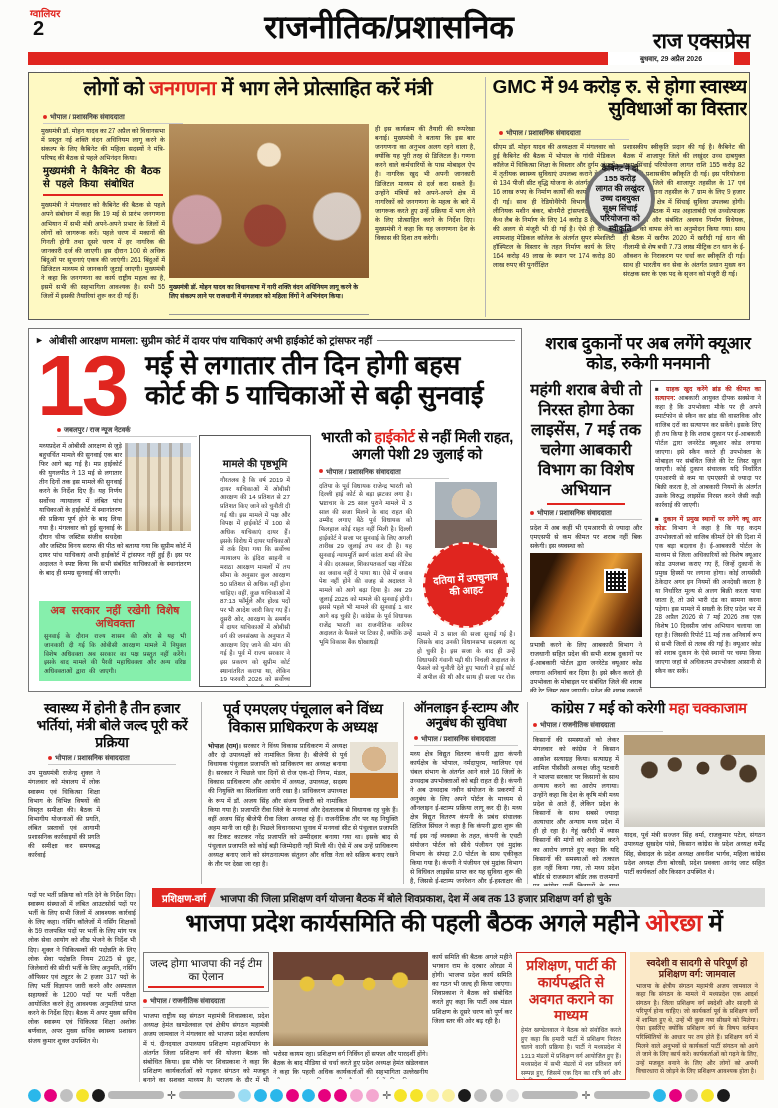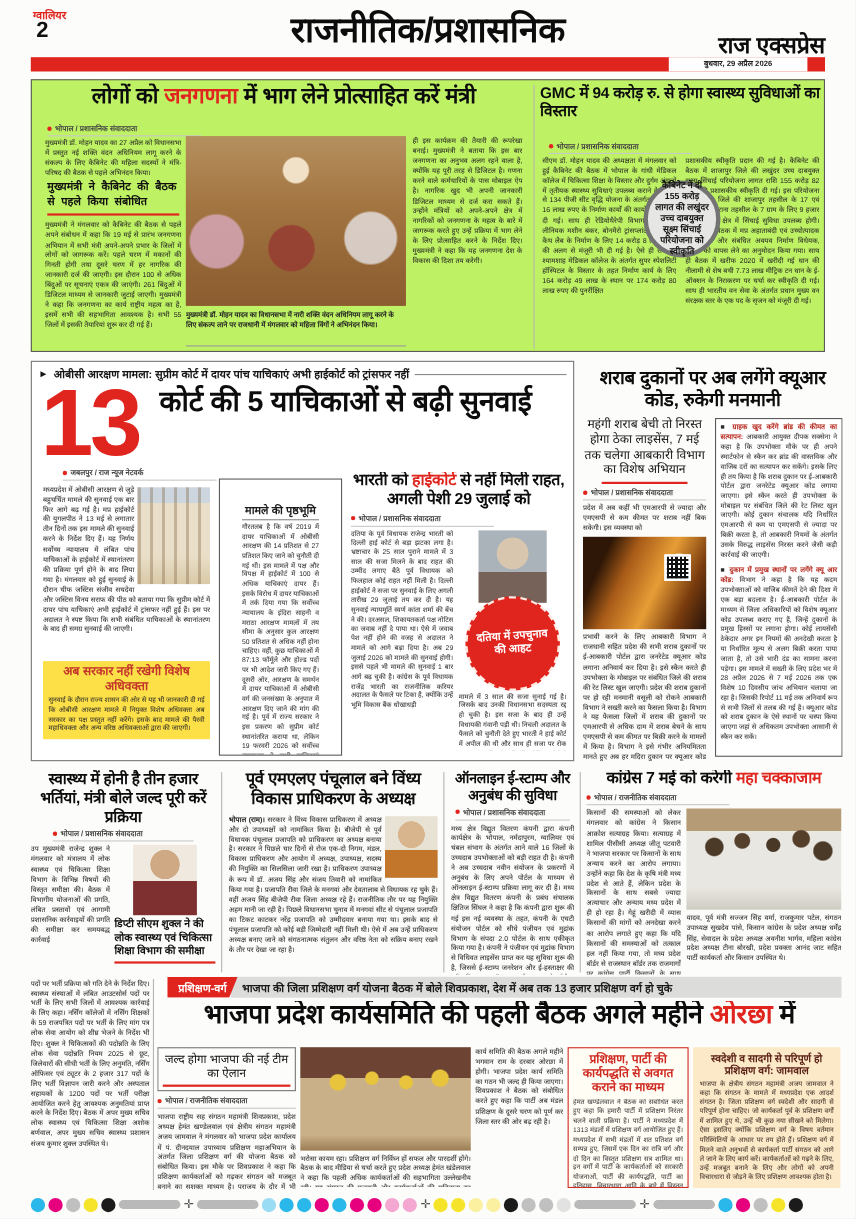--- a/index.html
+++ b/index.html
@@ -20,21 +20,21 @@
   
   .redbar{background:#e0251f;}
   .datebox{position:absolute;right:16px;top:0;height:13px;width:126px;background:#fff;
            font-size:7px;font-weight:bold;color:#222;text-align:center;line-height:13px;}
   
   .gcircle{border-radius:50%;background:#e6e6e4;border:4px solid #737373;display:flex;align-items:center;
            justify-content:center;text-align:center;font-weight:bold;font-size:8px;line-height:1.25;color:#111;padding:6px;box-sizing:border-box;}
   .rcircle{border-radius:50%;background:#e0251f;border:2px dashed #ffe9e0;display:flex;align-items:center;
            justify-content:center;text-align:center;font-weight:bold;font-size:10px;line-height:1.2;color:#fff;
            padding:8px;box-sizing:border-box;transform:rotate(-4deg);}
-  .ybox{background:#fde047;padding:4px 5px;box-sizing:border-box;}
+  .ybox{background:#86efac;padding:4px 5px;box-sizing:border-box;font-family:Liberation Mono, monospace;}
   .boxed{border:1px solid #5a5a5a;box-sizing:border-box;}
   
   .ph-census{background:
      radial-gradient(circle at 50% 20%, rgba(245,230,205,.95) 0 7%, rgba(0,0,0,0) 8%),
      radial-gradient(circle at 14% 62%, rgba(216,170,190,.8) 0 12%, rgba(0,0,0,0) 13%),
      radial-gradient(circle at 84% 60%, rgba(235,235,240,.75) 0 12%, rgba(0,0,0,0) 13%),
      radial-gradient(circle at 48% 66%, rgba(150,60,50,.85) 0 14%, rgba(0,0,0,0) 15%),
      linear-gradient(180deg,#b5905f 0%,#a3754186 40%,#8a5c2f 100%),#a37541;}
   .ph-court{background:
      repeating-linear-gradient(90deg, rgba(125,95,60,.35) 0 3px, rgba(0,0,0,0) 3px 11px),
@@ -96,21 +96,21 @@
 
   <div class="abs" style="left:30px;top:6px;font-size:10px;font-weight:bold;color:#e0251f;">ग्वालियर</div>
   <div class="abs" style="left:33px;top:17px;font-size:20px;font-weight:bold;color:#111;">2</div>
   <div class="abs hl" style="left:0;right:0;top:4px;text-align:center;font-size:32px;">राजनीतिक/प्रशासनिक</div>
   <div class="abs hl" style="right:28px;top:26px;font-size:21px;">राज एक्सप्रेस</div>
   <div class="abs redbar" style="left:28px;top:52px;width:722px;height:13px;">
     <span style="position:absolute;left:8px;top:12px;height:13px;line-height:13px;color:#fff;font-size:7.5px;font-weight:bold;letter-spacing:.3px;">www.rajexpress.com</span>
     <span class="datebox">बुधवार, 29 अप्रैल 2026</span>
   </div>
 
-  <div class="abs boxed" style="left:28px;top:72px;width:722px;height:248px;background:#bef264;">
+  <div class="abs boxed" style="left:28px;top:72px;width:722px;height:248px;background:#fef9c3;">
 
     <div class="abs clip" style="left:8px;top:3px;width:442px;height:240px;">
       <div class="hl" style="font-size:20px;text-align:center;line-height:1.2;">
         <span>लोगों को </span><span class="red">जनगणना</span><span> में भाग लेने प्रोत्साहित करें मंत्री</span>
       </div>
       <div class="abs byline" style="left:6px;top:36px;width:140px;">
         <span class="reddot"></span>
         <span>भोपाल / प्रशासनिक संवाददाता</span>
       </div>
       <div class="abs clip" style="left:4px;top:50px;width:124px;height:188px;">
@@ -119,39 +119,40 @@
         <div class="bt">मुख्यमंत्री ने मंगलवार को कैबिनेट की बैठक से पहले अपने संबोधन में कहा कि 19 मई से प्रारंभ जनगणना अभियान में सभी मंत्री अपने-अपने प्रभार के जिलों में लोगों को जागरूक करें। पहले चरण में मकानों की गिनती होगी तथा दूसरे चरण में हर नागरिक की जानकारी दर्ज की जाएगी। इस दौरान 100 से अधिक बिंदुओं पर सूचनाएं एकत्र की जाएंगी। 261 बिंदुओं में डिजिटल माध्यम से जानकारी जुटाई जाएगी। मुख्यमंत्री ने कहा कि जनगणना का कार्य राष्ट्रीय महत्व का है, इसमें सभी की सहभागिता आवश्यक है। सभी 55 जिलों में इसकी तैयारियां शुरू कर दी गई हैं।</div>
       </div>
       <div class="abs photo ph-census" style="left:132px;top:48px;width:200px;height:154px;"></div>
       <div class="abs clip" style="left:132px;top:206px;width:200px;height:32px;font-size:6.3px;font-weight:bold;line-height:1.45;color:#222;border-bottom:1px solid #999;">मुख्यमंत्री डॉ. मोहन यादव का विधानसभा में नारी शक्ति वंदन अधिनियम लागू करने के लिए संकल्प लाने पर राजधानी में मंगलवार को महिला विंगों ने अभिनंदन किया।</div>
       <div class="abs clip bt" style="left:338px;top:48px;width:100px;height:190px;">ही इस कार्यक्रम की तैयारी की रूपरेखा बनाई। मुख्यमंत्री ने बताया कि इस बार जनगणना का अनुभव अलग रहने वाला है, क्योंकि यह पूरी तरह से डिजिटल है। गणना करने वाले कर्मचारियों के पास मोबाइल ऐप है। नागरिक खुद भी अपनी जानकारी डिजिटल माध्यम से दर्ज करा सकते हैं। उन्होंने मंत्रियों को अपने-अपने क्षेत्र में नागरिकों को जनगणना के महत्व के बारे में जागरूक करते हुए उन्हें प्रक्रिया में भाग लेने के लिए प्रोत्साहित करने के निर्देश दिए। मुख्यमंत्री ने कहा कि यह जनगणना देश के विकास की दिशा तय करेगी।</div>
     </div>
 
     <div class="vrule" style="left:456px;top:4px;height:240px;"></div>
 
     <div class="abs clip" style="left:462px;top:3px;width:256px;height:240px;">
-      <div class="hl" style="font-size:14px;text-align:left;line-height:1.15;">GMC में 94 करोड़ रु. से होगा स्वास्थ्य सुविधाओं का विस्तार</div>
+      <div class="hl" style="font-size:19px;text-align:right;line-height:1.15;">GMC में 94 करोड़ रु. से होगा स्वास्थ्य सुविधाओं का विस्तार</div>
       <div class="abs byline" style="left:8px;top:52px;width:130px;">
         <span class="reddot"></span>
         <span>भोपाल / प्रशासनिक संवाददाता</span>
       </div>
       <div class="abs clip bt" style="left:2px;top:66px;width:122px;height:172px;">सीएम डॉ. मोहन यादव की अध्यक्षता में मंगलवार को हुई कैबिनेट की बैठक में भोपाल के गांधी मेडिकल कॉलेज में चिकित्सा शिक्षा के विस्तार और दुर्गम अंचलों में तृतीयक स्वास्थ्य सुविधाएं उपलब्ध कराने के उद्देश्य से 134 पीजी सीट वृद्धि योजना के अंतर्गत 79 करोड़ 16 लाख रुपए के निर्माण कार्यों की कार्योत्तर स्वीकृति दी गई। साथ ही रेडियोथैरेपी विभाग की ओटी, लीनियक मशीन बंकर, बोनमैरो ट्रांसप्लांट यूनिट और कैथ लैब के निर्माण के लिए 14 करोड़ 8 लाख रुपए की अलग से मंजूरी भी दी गई है। ऐसे ही रीवा के श्यामशाह मेडिकल कॉलेज के अंतर्गत सुपर स्पेशलिटी हॉस्पिटल के विस्तार के तहत निर्माण कार्य के लिए 164 करोड़ 49 लाख के स्थान पर 174 करोड़ 80 लाख रुपए की पुनर्रीक्षित</div>
       <div class="abs clip bt" style="left:132px;top:66px;width:122px;height:172px;">प्रशासकीय स्वीकृति प्रदान की गई है। कैबिनेट की बैठक में शाजापुर जिले की लखुंदर उच्च दाबयुक्त सूक्ष्म सिंचाई परियोजना लागत राशि 155 करोड़ 82 लाख की प्रशासकीय स्वीकृति दी गई। इस परियोजना से शाजापुर जिले की शाजापुर तहसील के 17 एवं उज्जैन की तराना तहसील के 7 ग्राम के लिए 9 हजार 200 हेक्टेयर क्षेत्र में सिंचाई सुविधा उपलब्ध होगी। कैबिनेट की बैठक में मप्र अहाताबंदी एवं उच्चोत्पादक गतिविधियां और संबंधित अवयव निर्माण विधेयक, 2010 को वापस लेने का अनुमोदन किया गया। साथ ही बैठक में खरीफ 2020 में खरीदी गई धान की नीलामी से शेष बची 7.73 लाख मीट्रिक टन धान के ई-ऑक्शन के निराकरण पर चर्चा कर स्वीकृति दी गई। साथ ही भारतीय वन सेवा के अंतर्गत प्रधान मुख्य वन संरक्षक स्तर के एक पद के सृजन को मंजूरी दी गई।</div>
       <div class="abs gcircle" style="left:94px;top:88px;width:70px;height:70px;">कैबिनेट ने दी 155 करोड़ लागत की लखुंदर उच्च दाबयुक्त सूक्ष्म सिंचाई परियोजना को स्वीकृति</div>
     </div>
   </div>
 
   <div class="abs boxed" style="left:28px;top:328px;width:494px;height:364px;background:#fff;border-color:#777;">
     <div class="abs kicker" style="left:6px;top:4px;width:480px;">
       <span style="font-size:9px;">►</span>
       <span>ओबीसी आरक्षण मामला: सुप्रीम कोर्ट में दायर पांच याचिकाएं अभी हाईकोर्ट को ट्रांसफर नहीं</span>
       <span class="kline"></span>
     </div>
     <div class="abs red" style="left:8px;top:16px;font-size:86px;font-weight:bold;line-height:.95;letter-spacing:-3px;">13</div>
     <div class="abs hl" style="left:116px;top:22px;width:372px;font-size:26px;line-height:1.15;">
+      <div>मई से लगातार तीन दिन होगी बहस</div>
       <div>कोर्ट की 5 याचिकाओं से बढ़ी सुनवाई</div>
     </div>
     <div class="abs byline" style="left:28px;top:96px;width:140px;">
       <span class="reddot"></span>
       <span>जबलपुर / राज न्यूज नेटवर्क</span>
     </div>
 
     <div class="abs clip" style="left:10px;top:112px;width:152px;height:246px;">
       <div class="bt" style="height:156px;overflow:hidden;">
         <span class="photo ph-court" style="float:right;width:66px;height:88px;margin:2px 0 2px 3px;display:block;"></span>
@@ -184,21 +185,21 @@
           <div class="bt2">मामले में 3 साल की सजा सुनाई गई है। जिसके बाद उनकी विधानसभा सदस्यता रद्द हो चुकी है। इस सजा के बाद ही उन्हें विधायकी गंवानी पड़ी थी। निचली अदालत के फैसले को चुनौती देते हुए भारती ने हाई कोर्ट में अपील की थी और साथ ही सजा पर रोक व जमानत की मांग की थी। लेकिन कोर्ट ने तुरंत राहत देने से इनकार करते हुए सुनवाई जुलाई तक टाल दी। सजा मिलते ही भारती की विधायकी समाप्त कर दतिया सीट को रिक्त घोषित कर दिया गया है और इसकी सूचना चुनाव आयोग को भेजी जा चुकी है। अब नजदीक हाई कोर्ट से जुलाई तक राहत की कोई संभावना नहीं दिख रही, दतिया में उपचुनाव की आहट तेज हो गई है।</div>
 
         </div>
       </div>
     </div>
   </div>
 
   <div class="abs clip" style="left:530px;top:334px;width:236px;height:358px;">
     <div class="hl" style="font-size:17px;line-height:1.18;text-align:center;">शराब दुकानों पर अब लगेंगे क्यूआर कोड, रुकेगी मनमानी</div>
     <div class="abs" style="left:0;top:46px;width:112px;">
-      <div style="font-size:11px;font-weight:normal;text-align:center;line-height:1.25;color:#101010;">महंगी शराब बेची तो निरस्त होगा ठेका लाइसेंस, 7 मई तक चलेगा आबकारी विभाग का विशेष अभियान</div>
+      <div style="font-size:16px;font-weight:bold;text-align:center;line-height:1.25;color:#101010;">महंगी शराब बेची तो निरस्त होगा ठेका लाइसेंस, 7 मई तक चलेगा आबकारी विभाग का विशेष अभियान</div>
       <div style="height:2px;background:#e0251f;width:70%;margin:3px auto;"></div>
       <div class="byline" style="margin-top:2px;">
         <span class="reddot"></span>
         <span>भोपाल / प्रशासनिक संवाददाता</span>
       </div>
       <div class="bt" style="margin-top:3px;">प्रदेश में अब कहीं भी एमआरपी से ज्यादा और एमएसपी से कम कीमत पर शराब नहीं बिक सकेगी। इस व्यवस्था को</div>
       <div class="photo ph-liquor" style="width:112px;height:84px;margin:3px 0;">
           <span class="qr"></span>
         </div>
       <div class="bt clip" style="height:160px;">प्रभावी करने के लिए आबकारी विभाग ने राजधानी सहित प्रदेश की सभी शराब दुकानों पर ई-आबकारी पोर्टल द्वारा जनरेटेड क्यूआर कोड लगाना अनिवार्य कर दिया है। इसे स्कैन करते ही उपभोक्ता के मोबाइल पर संबंधित जिले की शराब की रेट लिस्ट खुल जाएगी। प्रदेश की शराब दुकानों पर हो रही मनमानी वसूली को रोकने आबकारी विभाग ने सख्ती करने का फैसला किया है। विभाग ने यह फैसला जिलों में शराब की दुकानों पर एमआरपी से अधिक दाम में शराब बेचने के साथ एमएसपी से कम कीमत पर बिक्री करने के मामलों में किया है। विभाग ने इसे गंभीर अनियमितता मानते हुए अब हर मदिरा दुकान पर क्यूआर कोड चस्पा कराना अनिवार्य कर दिया है।</div>
@@ -214,24 +215,20 @@
   <div class="vrule" style="left:527px;top:702px;height:182px;"></div>
 
   <div class="abs clip" style="left:28px;top:700px;width:168px;height:186px;">
     <div class="hl" style="font-size:14px;line-height:1.2;text-align:center;">स्वास्थ्य में होनी है तीन हजार भर्तियां, मंत्री बोले जल्द पूरी करें प्रक्रिया</div>
     <div class="byline" style="width:128px;margin:3px auto 0;">
       <span class="reddot"></span>
       <span>भोपाल / प्रशासनिक संवाददाता</span>
     </div>
     <div style="display:flex;gap:4px;margin-top:3px;">
       <div class="bt clip" style="width:72px;height:118px;">उप मुख्यमंत्री राजेन्द्र शुक्ल ने मंगलवार को मंत्रालय में लोक स्वास्थ्य एवं चिकित्सा शिक्षा विभाग के विभिन्न विषयों की विस्तृत समीक्षा की। बैठक में विभागीय योजनाओं की प्रगति, लंबित प्रस्तावों एवं आगामी प्रशासनिक कार्रवाइयों की प्रगति की समीक्षा कर समयबद्ध कार्रवाई</div>
-      <div style="width:92px;">
-        <div class="photo ph-health" style="width:58px;height:64px;margin:0 auto 3px;"></div>
-        <div class="pullq" style="font-size:9.5px;line-height:1.25;">डिप्टी सीएम शुक्ल ने की लोक स्वास्थ्य एवं चिकित्सा शिक्षा विभाग की समीक्षा</div>
-      </div>
     </div>
 
   </div>
 
   <div class="abs clip" style="left:208px;top:700px;width:190px;height:186px;">
     <div class="hl" style="font-size:15px;line-height:1.2;text-align:center;">पूर्व एमएलए पंचूलाल बने विंध्य विकास प्राधिकरण के अध्यक्ष</div>
     <div class="bt" style="margin-top:5px;">
       <span class="photo ph-vindhya" style="float:right;width:48px;height:56px;margin:1px 0 2px 3px;display:block;"></span>
       <b>भोपाल (राम)।</b><span> सरकार ने विंध्य विकास प्राधिकरण में अध्यक्ष और दो उपाध्यक्षों को नामांकित किया है। बीजेपी से पूर्व विधायक पंचूलाल प्रजापति को प्राधिकरण का अध्यक्ष बनाया है। सरकार ने पिछले चार दिनों से रोज एक-दो निगम, मंडल, विकास प्राधिकरण और आयोग में अध्यक्ष, उपाध्यक्ष, सदस्य की नियुक्ति का सिलसिला जारी रखा है। प्राधिकरण उपाध्यक्ष के रूप में डॉ. अजय सिंह और संजय तिवारी को नामांकित किया गया है। प्रजापति रीवा जिले के मनगवां और देवतालाब से विधायक रह चुके हैं। वहीं अजय सिंह बीजेपी रीवा जिला अध्यक्ष रहे हैं। राजनीतिक तौर पर यह नियुक्ति अहम मानी जा रही है। पिछले विधानसभा चुनाव में मनगवां सीट से पंचूलाल प्रजापति का टिकट काटकर नरेंद्र प्रजापति को उम्मीदवार बनाया गया था। इसके बाद से पंचूलाल प्रजापति को कोई बड़ी जिम्मेदारी नहीं मिली थी। ऐसे में अब उन्हें प्राधिकरण अध्यक्ष बनाए जाने को संगठनात्मक संतुलन और वरिष्ठ नेता को सक्रिय बनाए रखने के तौर पर देखा जा रहा है।</span>
     </div>
@@ -288,21 +285,21 @@
         <span>भोपाल / राजनीतिक संवाददाता</span>
       </div>
       <div class="bt clip" style="margin-top:3px;height:74px;">भाजपा राष्ट्रीय सह संगठन महामंत्री शिवप्रकाश, प्रदेश अध्यक्ष हेमंत खण्डेलवाल एवं क्षेत्रीय संगठन महामंत्री अजय जामवाल ने मंगलवार को भाजपा प्रदेश कार्यालय में पं. दीनदयाल उपाध्याय प्रशिक्षण महाअभियान के अंतर्गत जिला प्रशिक्षण वर्ग की योजना बैठक को संबोधित किया। इस मौके पर शिवप्रकाश ने कहा कि प्रशिक्षण कार्यकर्ताओं को गढ़कर संगठन को मजबूत बनाने का सशक्त माध्यम है। पराजय के दौर में भी विचारधारा, सिद्धांत और नेतृत्व पर हमारा</div>
     </div>
     <div class="abs" style="left:130px;top:42px;width:155px;">
       <div class="photo ph-bjp" style="width:155px;height:94px;"></div>
       <div class="bt clip" style="margin-top:3px;height:30px;">भरोसा कायम रहा। प्रशिक्षण वर्ग निर्विघ्न हों सफल और पारदर्शी होंगे। बैठक के बाद मीडिया से चर्चा करते हुए प्रदेश अध्यक्ष हेमंत खंडेलवाल ने कहा कि पहली अधिक कार्यकर्ताओं की सहभागिता उल्लेखनीय रही। यह संगठन की मजबूती और कार्यकर्ताओं की सक्रियता का प्रमाण है।</div>
     </div>
     <div class="abs bt clip" style="left:289px;top:42px;width:80px;height:128px;">कार्य समिति की बैठक अगले महीने भगवान राम के दरबार ओरछा में होगी। भाजपा प्रदेश कार्य समिति का गठन भी जल्द ही किया जाएगा। शिवप्रकाश ने बैठक को संबोधित करते हुए कहा कि पार्टी अब मंडल प्रशिक्षण के दूसरे चरण को पूर्ण कर जिला स्तर की ओर बढ़ रही है।</div>
     <div class="abs tbox clip" style="left:373px;top:42px;width:110px;height:128px;">
-      <div style="font-size:11px;font-weight:bold;color:#cf2a21;text-align:center;line-height:1.2;">प्रशिक्षण, पार्टी की कार्यपद्धति से अवगत कराने का माध्यम</div>
+      <div style="font-size:14px;font-weight:bold;color:#cf2a21;text-align:center;line-height:1.2;">प्रशिक्षण, पार्टी की कार्यपद्धति से अवगत कराने का माध्यम</div>
       <div class="clip" style="font-size:6.1px;line-height:1.4;text-align:justify;color:#333;margin-top:2px;height:96px;">हेमंत खण्डेलवाल ने बैठक को संबोधित करते हुए कहा कि हमारी पार्टी में प्रशिक्षण निरंतर चलने वाली प्रक्रिया है। पार्टी ने मध्यप्रदेश में 1313 मंडलों में प्रशिक्षण वर्ग आयोजित हुए हैं। मध्यप्रदेश में सभी मंडलों में शत प्रतिशत वर्ग सम्पन्न हुए, जिसमें एक दिन का रात्रि वर्ग और दो दिन का विस्तृत प्रशिक्षण सत्र शामिल था। इन वर्गों में पार्टी के कार्यकर्ताओं को सरकारी योजनाओं, पार्टी की कार्यपद्धति, पार्टी का इतिहास, विचारधारा आदि के बारे में विस्तृत जानकारी दी जाएगी। प्रशिक्षण वर्ग का मुख्य उद्देश्य कार्यकर्ताओं को पार्टी की कार्यपद्धति से पूरी तरह अवगत कराना है, ताकि पार्टी की विचारधारा और नीतिगत पहचान जमीन के बीच सशक्त रूप से परिलक्षित हो सके।</div>
     </div>
     <div class="abs sbox clip" style="left:487px;top:42px;width:134px;height:128px;">
       <div style="font-size:9.5px;font-weight:bold;color:#5a1f15;text-align:center;line-height:1.2;">स्वदेशी व सादगी से परिपूर्ण हो प्रशिक्षण वर्ग:  जामवाल</div>
       <div class="clip" style="font-size:6.1px;line-height:1.4;text-align:justify;color:#3a2a20;margin-top:2px;height:98px;">भाजपा के क्षेत्रीय संगठन महामंत्री अजय जामवाल ने कहा कि संगठन के मामले में मध्यप्रदेश एक आदर्श संगठन है। जिला प्रशिक्षण वर्ग स्वदेशी और सादगी से परिपूर्ण होना चाहिए। जो कार्यकर्ता पूर्व के प्रशिक्षण वर्गों में शामिल हुए थे, उन्हें भी कुछ नया सीखने को मिलेगा। ऐसा इसलिए क्योंकि प्रशिक्षण वर्ग के विषय वर्तमान परिस्थितियों के आधार पर तय होते हैं। प्रशिक्षण वर्ग में मिलने वाले अनुभवों से कार्यकर्ता पार्टी संगठन को आगे ले जाने के लिए कार्य करें। कार्यकर्ताओं को गढ़ने के लिए, उन्हें मजबूत बनाने के लिए और लोगों को अपनी विचारधारा से जोड़ने के लिए प्रशिक्षण आवश्यक होता है।</div>
     </div>
   </div>
 
   <div class="abs marks" style="left:28px;top:1088px;width:722px;height:14px;">
       <span class="mk-dot" style="background: rgb(42, 183, 234);"></span>

